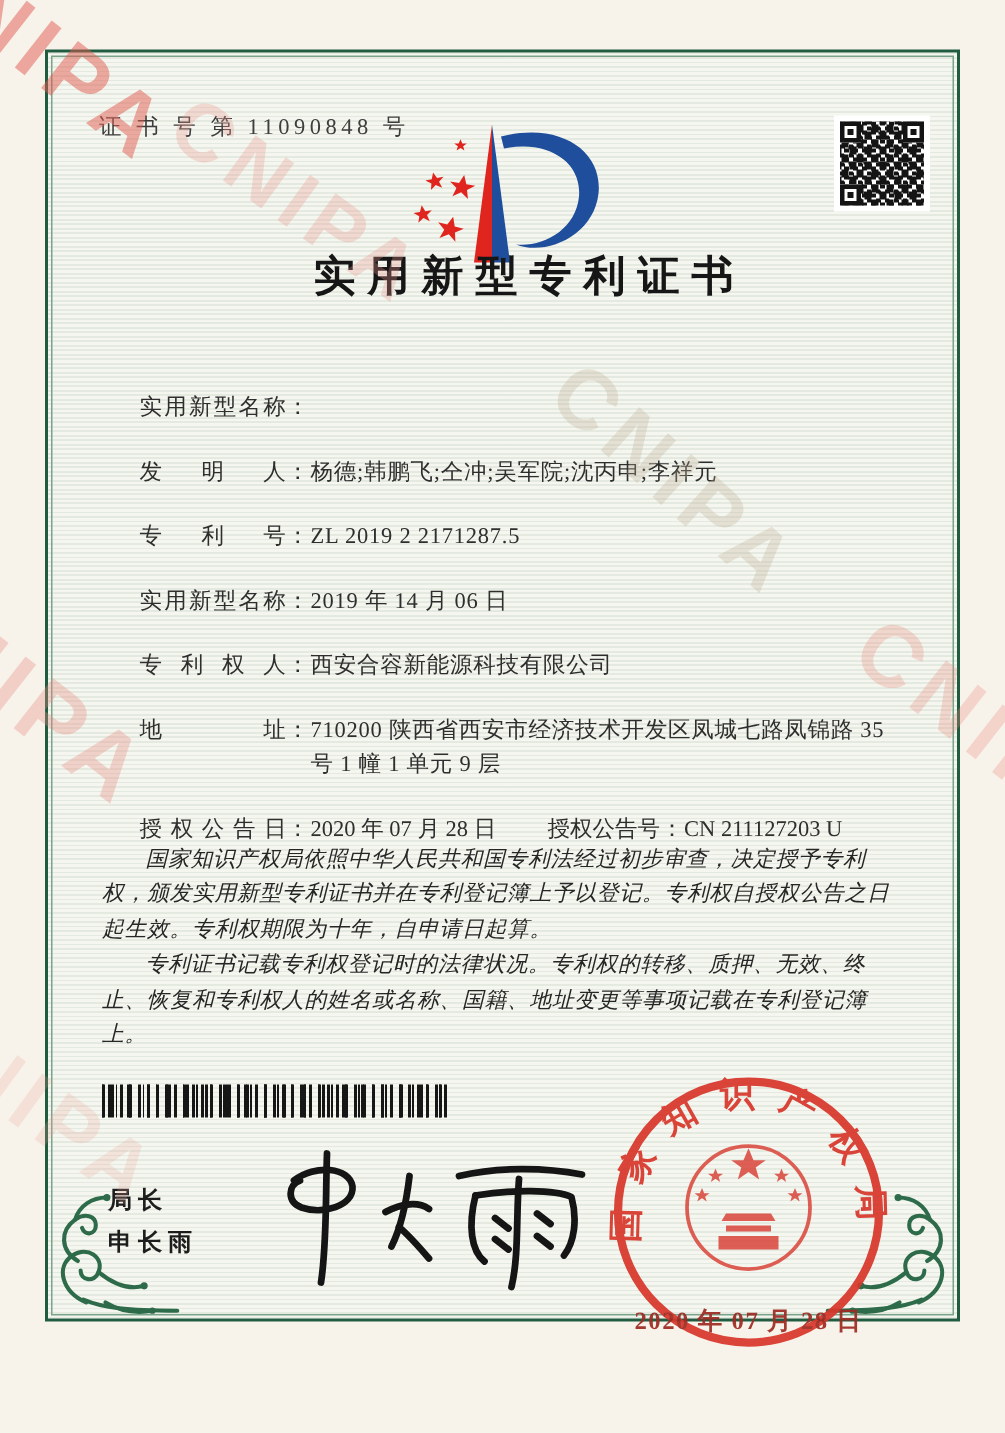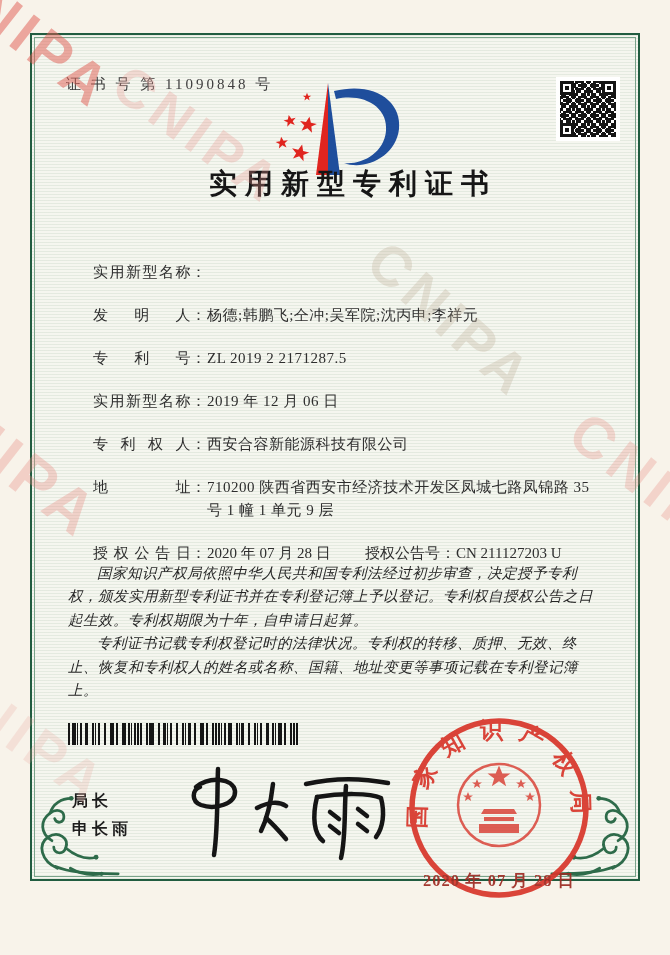--- a/index.html
+++ b/index.html
@@ -184,21 +184,21 @@
         <span class="fvalue">杨德;韩鹏飞;仝冲;吴军院;沈丙申;李祥元</span>
     </div>
     <div class="frow">
       <span class="flabel">专利号</span>
         <span class="fcolon">：</span>
         <span class="fvalue">ZL 2019 2 2171287.5</span>
     </div>
     <div class="frow">
       <span class="flabel">实用新型名称</span>
         <span class="fcolon">：</span>
-        <span class="fvalue">2019 年 12 月 06 日</span>
+        <span class="fvalue">2019 年 14 月 06 日</span>
     </div>
     <div class="frow">
       <span class="flabel">专利权人</span>
         <span class="fcolon">：</span>
         <span class="fvalue">西安合容新能源科技有限公司</span>
     </div>
     <div class="frow">
       <span class="flabel">地址</span>
         <span class="fcolon">：</span>
         <span class="fvalue">710200 陕西省西安市经济技术开发区凤城七路凤锦路 35 号 1 幢 1 单元 9 层</span>

